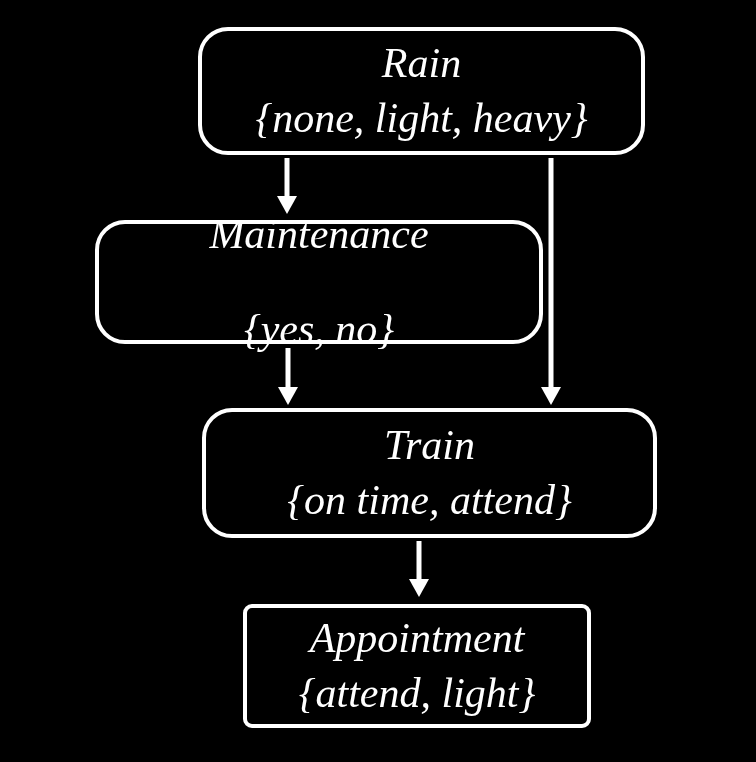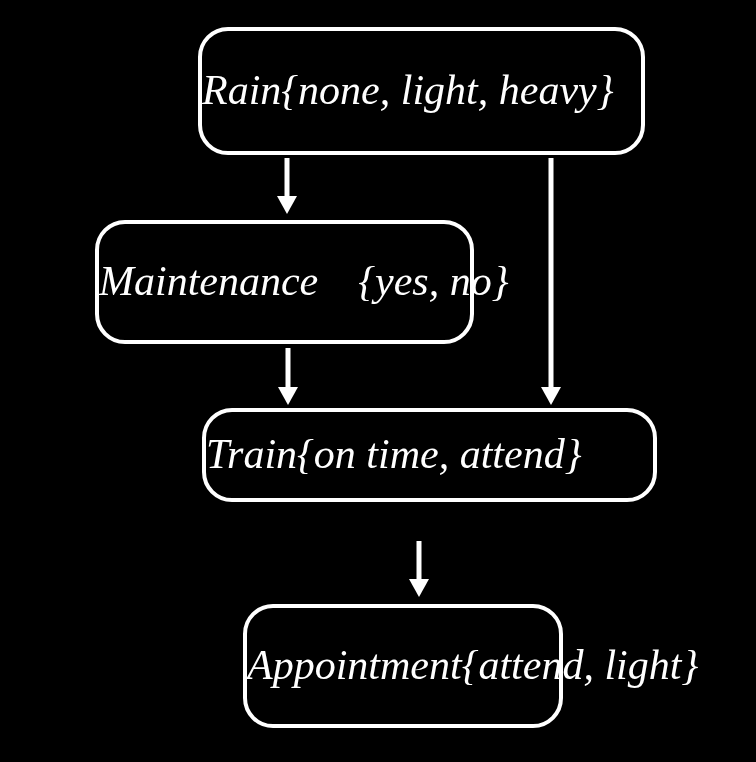--- a/index.html
+++ b/index.html
@@ -20,23 +20,23 @@
     box-sizing: border-box;
     background: #000000;
     border: 4px solid #ffffff;
     border-radius: 30px;
     color: #ffffff;
     font-style: italic;
     font-size: 42px;
     line-height: 1.32;
     text-align: center;
     display: flex;
-    flex-direction: row;
+    flex-direction: column;
     align-items: center;
-    justify-content: flex-start;
+    justify-content: center;
   }
   .node .name, .node .states {
     display: block;
     white-space: nowrap;
   }
   svg.edges {
     position: absolute;
     left: 0;
     top: 0;
     width: 756px;
@@ -73,28 +73,28 @@
       <line x1="419" y1="541" x2="419" y2="581"></line>
       <polygon points="419,597 409,579 429,579"></polygon>
     </g>
   </svg>
 
   <div class="node" style="left:198px; top:27px; width:447px; height:128px;">
     <span class="name">Rain</span>
     <span class="states">{none, light, heavy}</span>
   </div>
 
-  <div class="node" style="left:95px; top:220px; width:379px; height:124px;gap:40px;">
+  <div class="node" style="left:95px; top:220px; width:448px; height:124px;gap:40px;">
     <span class="name">Maintenance</span>
     <span class="states">{yes, no}</span>
   </div>
 
-  <div class="node" style="left:202px; top:408px; width:455px; height:94px;">
+  <div class="node" style="left:202px; top:408px; width:455px; height:130px;">
     <span class="name">Train</span>
     <span class="states">{on time, attend}</span>
   </div>
 
-  <div class="node" style="left:243px; top:604px; width:320px; height:124px;">
+  <div class="node" style="left:243px; top:604px; width:348px; height:124px;border-radius:9px;">
     <span class="name">Appointment</span>
     <span class="states">{attend, light}</span>
   </div>
 
 </div>
 
 </body></html>

